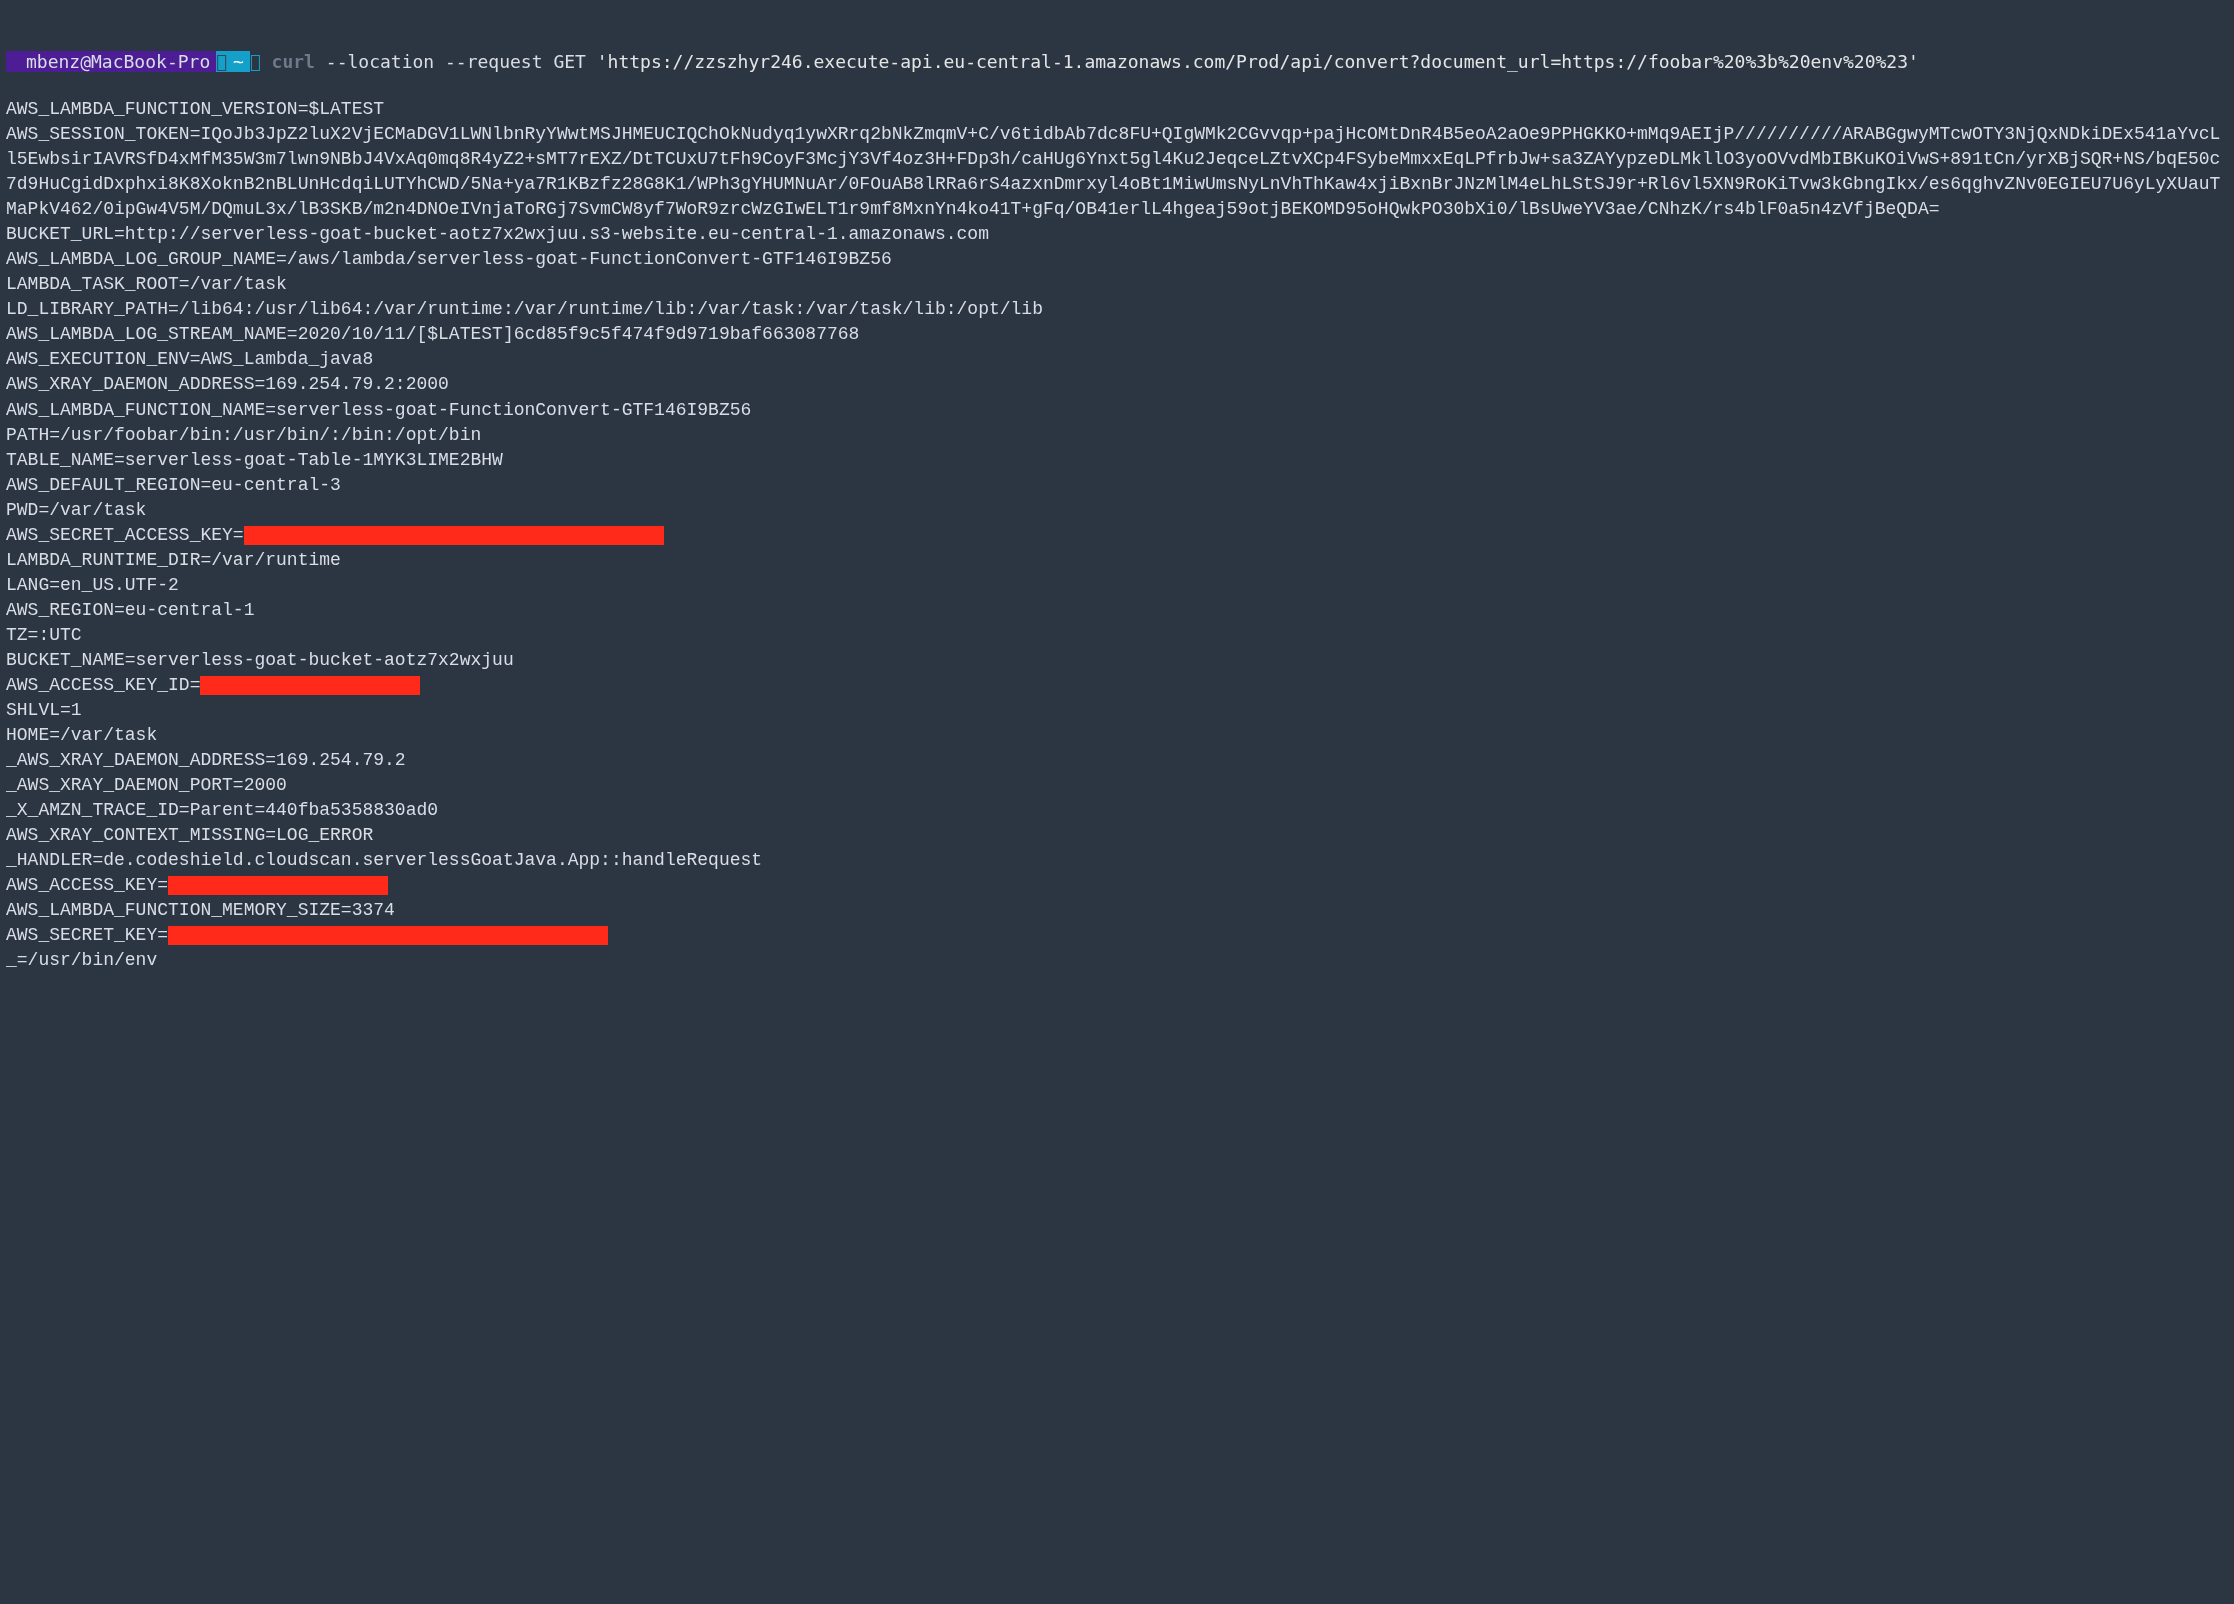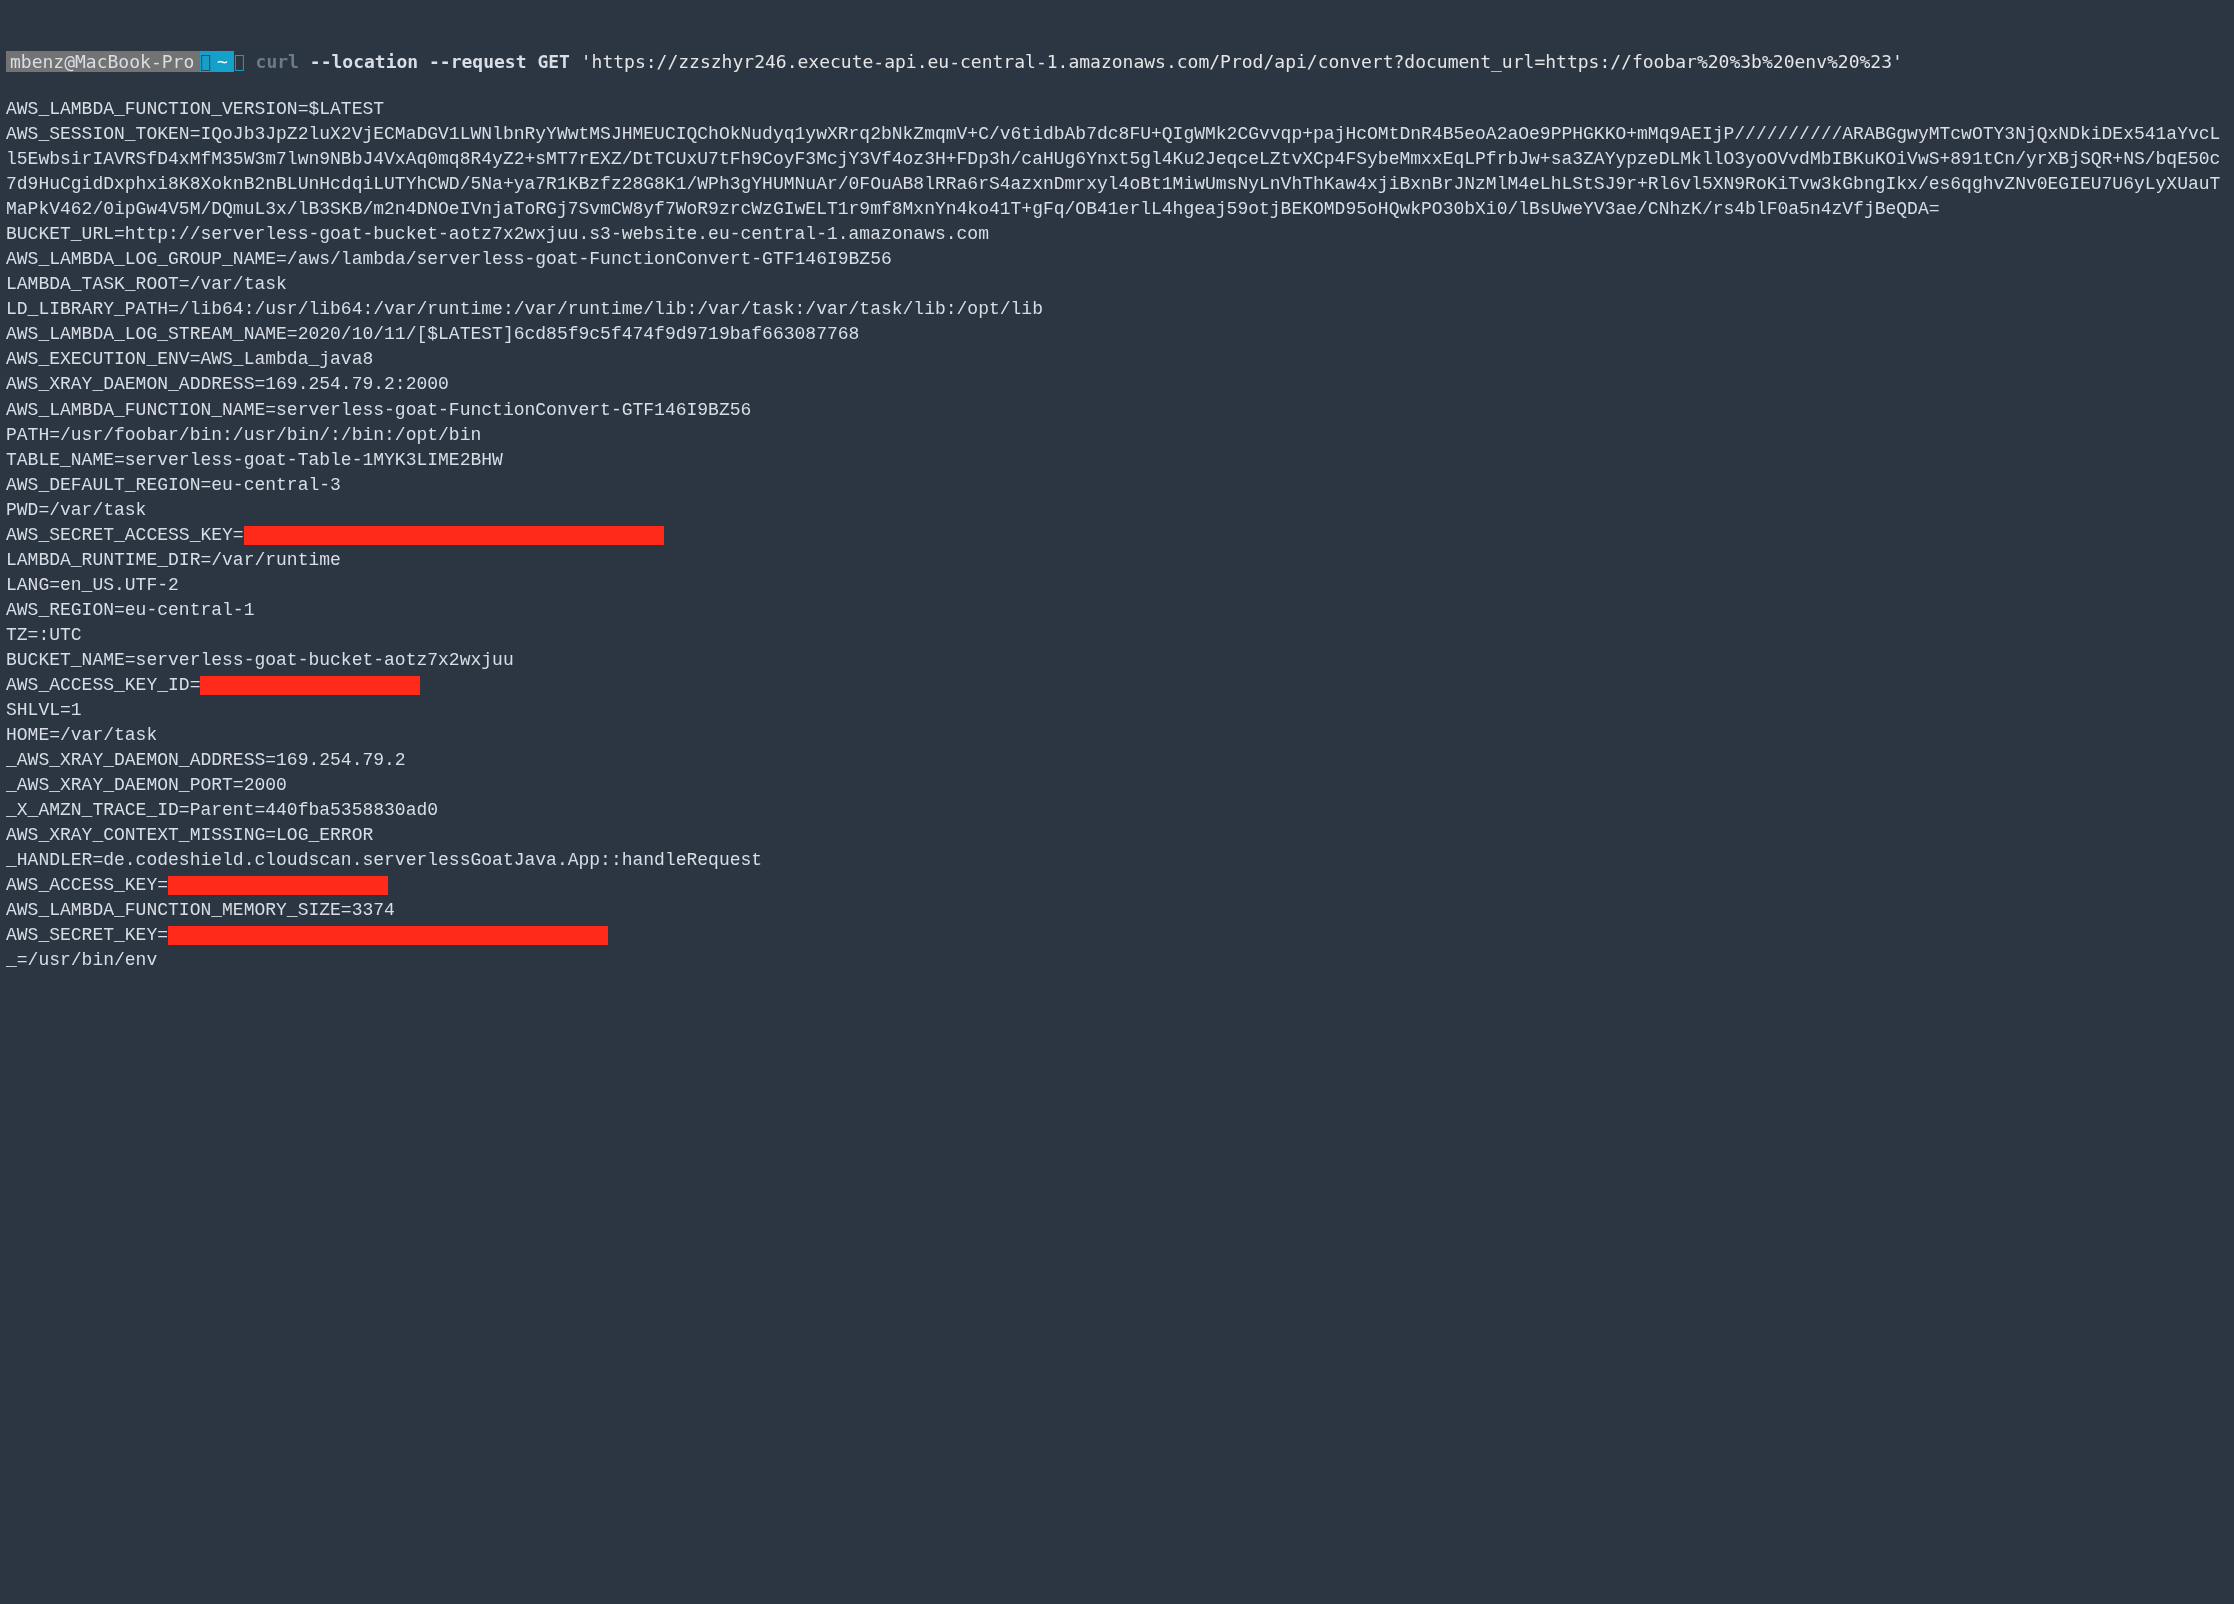--- a/index.html
+++ b/index.html
@@ -13,44 +13,43 @@
   }
   .term {
     padding: 4px 6px 8px 6px;
     white-space: pre-wrap;
     word-break: break-all;
   }
   .prompt-line {
     display: block;
   }
   .seg-user {
-    background: #737373;
+    background: #4c1d95;
     color: #d9dee6;
-    padding: 0 6px 0 4px;
+    padding: 0 6px 0 20px;
   }
   .seg-arrow1 {
     color: #3b4656;
     background: #14a0c8;
   }
   .seg-path {
     background: #14a0c8;
     color: #ffffff;
     padding: 0 6px;
   }
   .seg-arrow2 {
     color: #14a0c8;
     background: #2c3643;
   }
   .cmd-curl {
     color: #6c7a89;
     font-weight: bold;
   }
   .cmd-args {
     color: #d9dee6;
-    font-weight: bold;
   }
   .cmd-url {
     color: #e5e5e5;
   }
   .out {
     color: #d9dee6;
     font-family: Liberation Mono, monospace;
   }
   .redact {
     display: inline-block;

